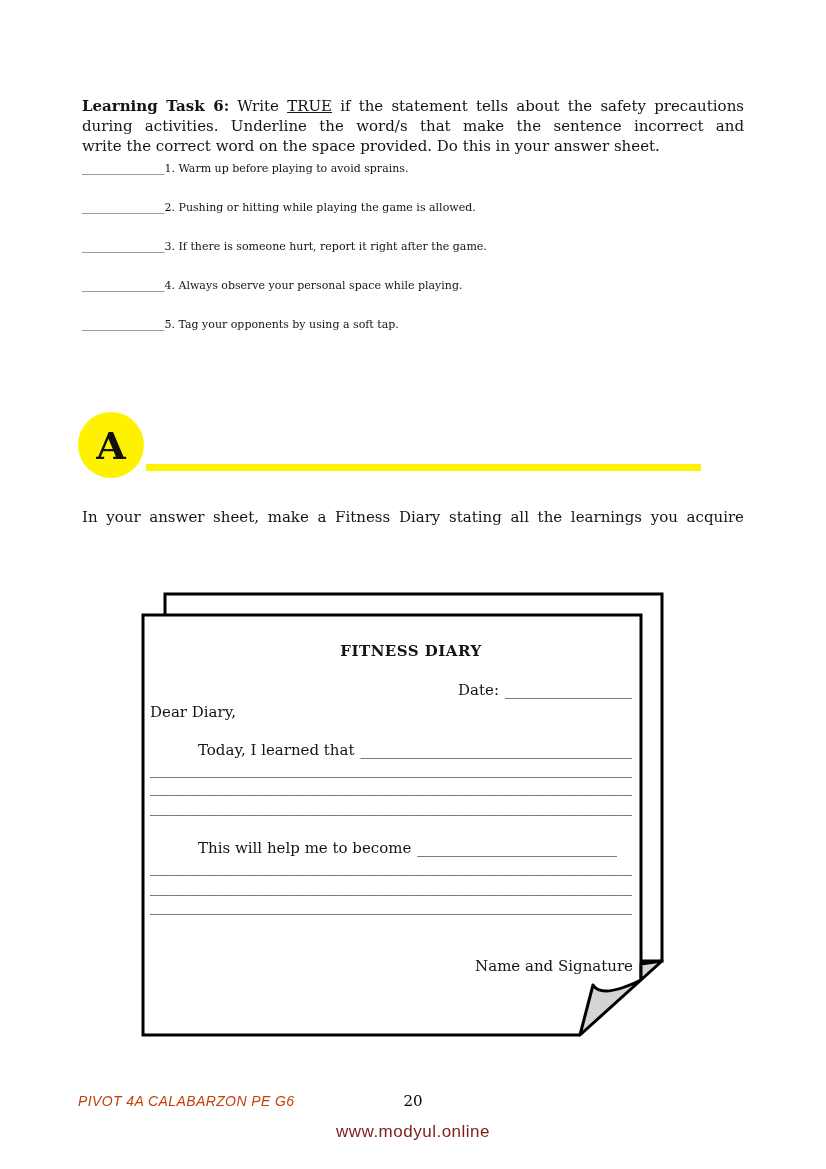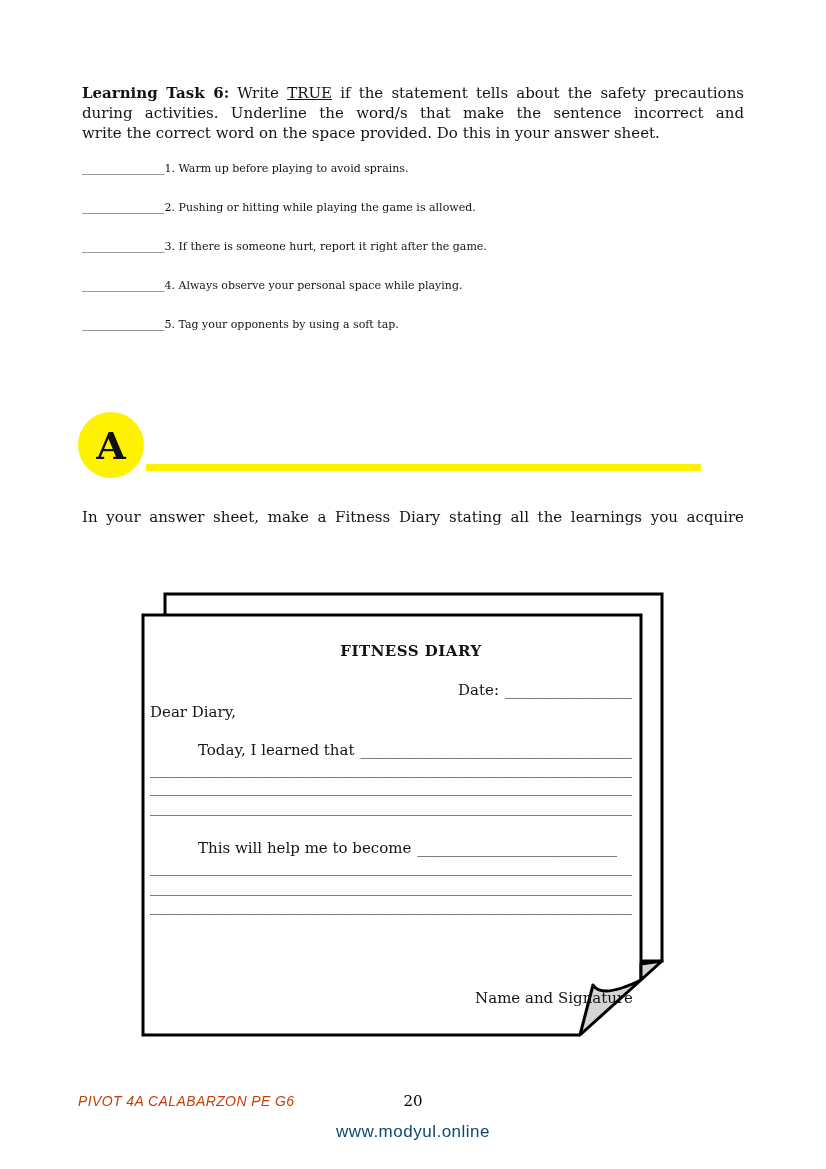--- a/index.html
+++ b/index.html
@@ -8,21 +8,21 @@
     width:826px;height:1169px;
     background:#ffffff;
     font-family:"DejaVu Serif", serif;
     color:#141414;
     overflow:hidden;
   }
   .abs{position:absolute;}
 
   
   .task-intro{
-    left:82px;top:83px;width:662px;
+    left:82px;top:96px;width:662px;
     font-size:15px;line-height:20px;
   }
   .jline{text-align:justify;text-align-last:justify;}
   .lline{text-align:left;}
   .bold{font-weight:bold;}
   .uline{text-decoration:underline;}
 
   
   .task-list{left:82px;top:159px;width:680px;}
   .task-row{
@@ -59,36 +59,36 @@
   .d-date{left:13px;top:95px;width:489px;display:flex;justify-content:flex-end;}
   .d-date .blank{width:127px;overflow:hidden;}
   .d-salutation{left:20px;top:117px;}
   .d-prompt1{left:20px;top:155px;width:482px;display:flex;}
   .d-prompt2{left:20px;top:253px;width:467px;display:flex;}
   .indent{display:inline-block;width:48px;flex:0 0 48px;}
   .flexblank{flex:1 1 auto;overflow:hidden;margin-left:6px;}
   .u-line{left:20px;width:482px;overflow:hidden;}
   .ul1{top:174px;} .ul2{top:192px;} .ul3{top:212px;}
   .ul4{top:272px;} .ul5{top:292px;} .ul6{top:311px;}
-  .d-signature{left:13px;top:371px;width:490px;text-align:right;margin-top:32px;}
+  .d-signature{left:13px;top:371px;width:490px;text-align:right;}
 
   
   .footer-left{
     left:78px;top:1093px;
     font-family:"Liberation Sans", sans-serif;
     font-style:italic;font-size:14px;letter-spacing:0.4px;color:#c2410c;
   }
   .footer-page{
     left:0;top:1092px;width:826px;text-align:center;
     font-size:15px;color:#000000;
   }
   .watermark{
     left:0;top:1122px;width:826px;text-align:center;
     font-family:"Liberation Sans", sans-serif;
-    font-size:17px;letter-spacing:0.5px;color:#0c4a6e;
+    font-size:17px;letter-spacing:0.5px;color:#7f1d1d;
   }
 </style>
 </head>
 <body>
 
 <div class="page">
 
   <div class="abs task-intro">
     <div class="jline"><span class="bold">Learning Task 6:</span><span> Write </span><span class="uline">TRUE</span><span> if the statement tells about the safety precautions</span></div>
     <div class="jline">during activities. Underline the word/s that make the sentence incorrect and</div>

